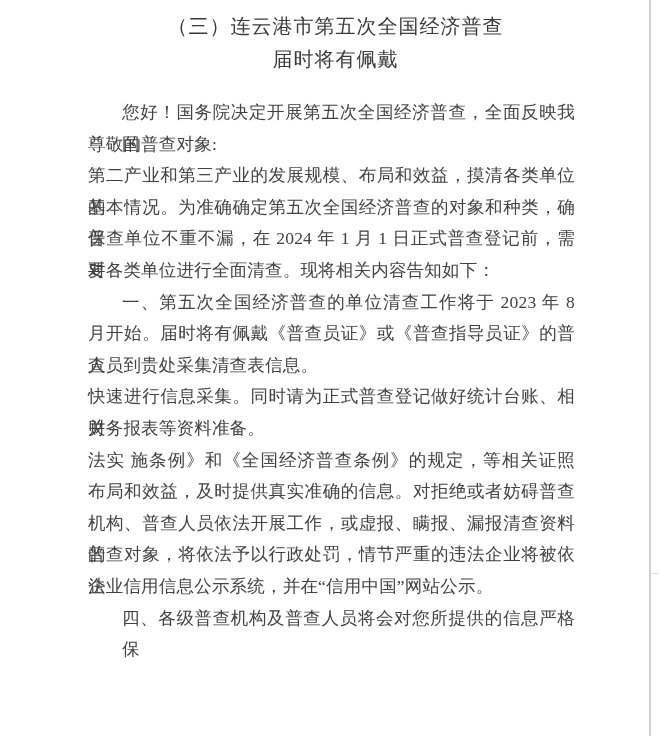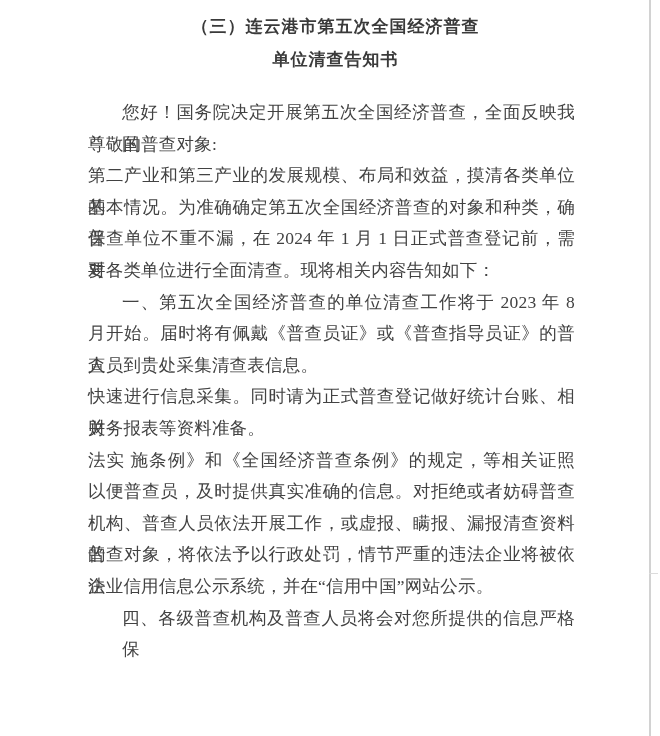--- a/index.html
+++ b/index.html
@@ -34,22 +34,22 @@
   }
   .doc {
     position: absolute;
     left: 88px;
     top: 10px;
     width: 487px;
   }
   .title-block {
     text-align: center;
     font-family: "Liberation Sans", "DejaVu Sans", sans-serif;
-    font-weight: bold;
-    font-size: 17px;
+    font-weight: normal;
+    font-size: 20px;
     line-height: 33px;
     color: #3a3a3a;
     letter-spacing: 1px;
     margin-left: 8px;
   }
   .body-block {
     margin-top: 21px; 
     font-size: 17.5px;
     line-height: 31.6px;
     color: #424242;
@@ -71,37 +71,37 @@
 </style>
 </head>
 <body>
 
 <div class="page">
 
   <div class="doc">
 
     <div class="title-block">
       <div>（三）连云港市第五次全国经济普查</div>
-      <div>单位清查告知书</div>
+      <div>届时将有佩戴</div>
     </div>
 
     <div class="body-block">
       <div class="line indent justify">您好！国务院决定开展第五次全国经济普查，全面反映我国</div>
       <div class="line">尊敬的普查对象:</div>
       <div class="line justify">第二产业和第三产业的发展规模、布局和效益，摸清各类单位的</div>
       <div class="line justify">基本情况。为准确确定第五次全国经济普查的对象和种类，确保</div>
       <div class="line justify">普查单位不重不漏，在 2024 年 1 月 1 日正式普查登记前，需要</div>
       <div class="line">对各类单位进行全面清查。现将相关内容告知如下：</div>
       <div class="line indent justify">一、第五次全国经济普查的单位清查工作将于 2023 年 8</div>
       <div class="line justify">月开始。届时将有佩戴《普查员证》或《普查指导员证》的普查</div>
       <div class="line">人员到贵处采集清查表信息。</div>
       <div class="line justify">快速进行信息采集。同时请为正式普查登记做好统计台账、相关</div>
       <div class="line">财务报表等资料准备。</div>
       <div class="line justify">法实 施条例》和《全国经济普查条例》的规定，等相关证照</div>
-      <div class="line justify">以便普查员，及时提供真实准确的信息。对拒绝或者妨碍普查</div>
+      <div class="line justify">布局和效益，及时提供真实准确的信息。对拒绝或者妨碍普查</div>
       <div class="line justify">机构、普查人员依法开展工作，或虚报、瞒报、漏报清查资料的</div>
       <div class="line justify">普查对象，将依法予以行政处罚，情节严重的违法企业将被依法</div>
       <div class="line">企业信用信息公示系统，并在“信用中国”网站公示。</div>
       <div class="line indent justify">四、各级普查机构及普查人员将会对您所提供的信息严格保</div>
     </div>
 
   </div>
 
   <div class="scan-line-v"></div>
   <div class="scan-line-h"></div>

